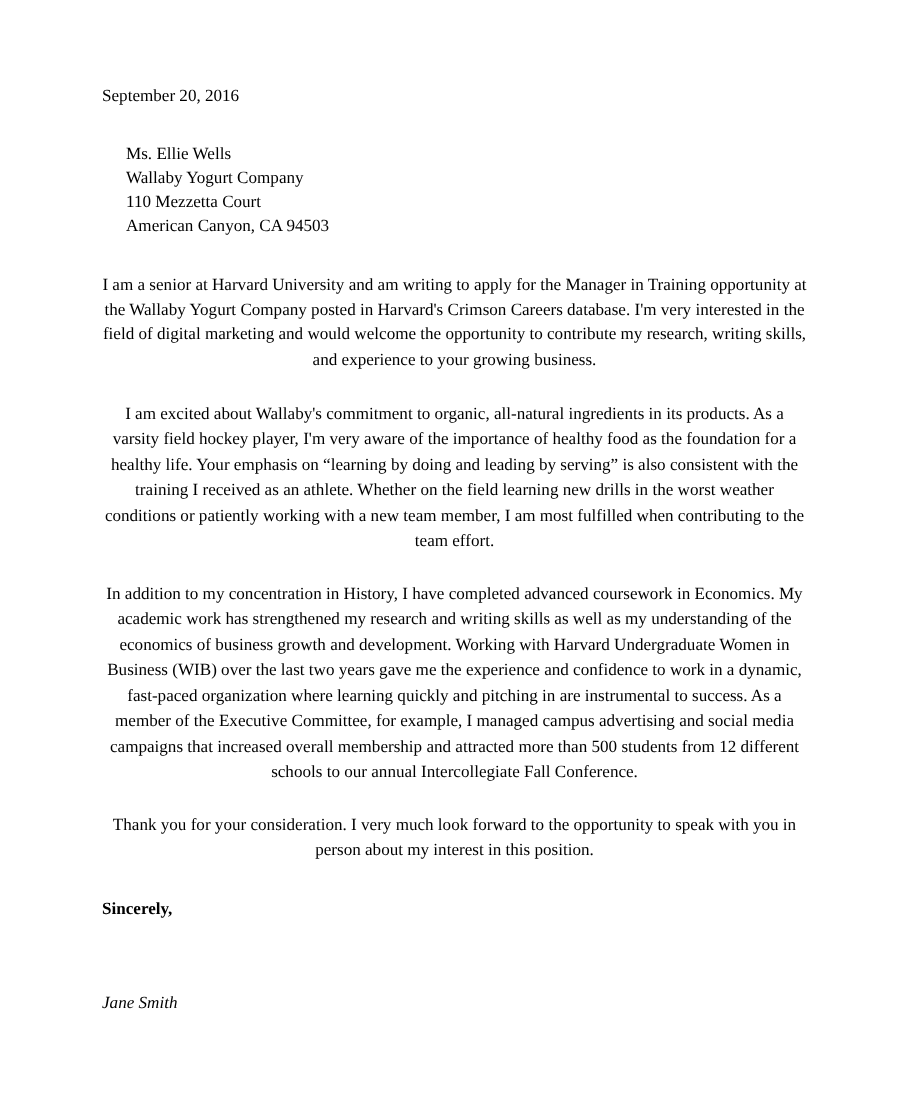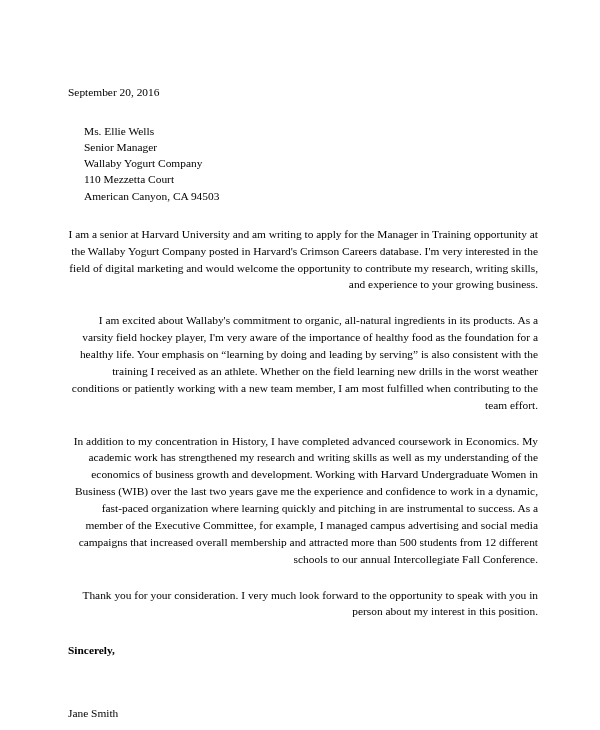--- a/index.html
+++ b/index.html
@@ -12,21 +12,21 @@
     background: #ffffff;
     font-family: "Liberation Serif", serif;
     color: #000000;
   }
   .page {
     position: relative;
     width: 600px;
     height: 730px;
     background: #ffffff;
     box-sizing: border-box;
-    padding: 84px 62px 40px 68px;
+    padding: 56px 62px 40px 68px;
   }
   .letter {
     font-size: 11.4px;
     line-height: 1.48;
     text-align: left;
   }
   .date-line {
     margin: 0 0 22px 0;
   }
   .recipient-block {
@@ -34,41 +34,41 @@
   }
   .recipient-block div {
     margin: 0;
     line-height: 1.42;
   }
   .salutation {
     margin: 0 0 20px 0;
   }
   .body-paragraph {
     margin: 0 0 19px 0;
-    text-align: right;
+    text-align: center;
   }
   .closing {
     margin: 22px 0 0 0;
     font-weight: bold;
   }
   .signature-name {
     margin: 46px 0 16px 0;
+    font-style: italic;
   }
 </style>
 </head>
 <body>
 
 <div class="page">
   <div class="letter">
 
     <div class="date-line">September 20, 2016</div>
 
     <div class="recipient-block">
       <div>Ms. Ellie Wells</div>
-      <div>Senior Manager</div>
       <div>Wallaby Yogurt Company</div>
       <div>110 Mezzetta Court</div>
       <div>American Canyon, CA 94503</div>
     </div>
 
 
     <p class="body-paragraph">I am a senior at Harvard University and am writing to apply for the Manager in Training opportunity at the Wallaby Yogurt Company posted in Harvard's Crimson Careers database. I'm very interested in the field of digital marketing and would welcome the opportunity to contribute my research, writing skills, and experience to your growing business.</p>
     <p class="body-paragraph">I am excited about Wallaby's commitment to organic, all-natural ingredients in its products. As a varsity field hockey player, I'm very aware of the importance of healthy food as the foundation for a healthy life. Your emphasis on “learning by doing and leading by serving” is also consistent with the training I received as an athlete. Whether on the field learning new drills in the worst weather conditions or patiently working with a new team member, I am most fulfilled when contributing to the team effort.</p>
     <p class="body-paragraph">In addition to my concentration in History, I have completed advanced coursework in Economics. My academic work has strengthened my research and writing skills as well as my understanding of the economics of business growth and development. Working with Harvard Undergraduate Women in Business (WIB) over the last two years gave me the experience and confidence to work in a dynamic, fast-paced organization where learning quickly and pitching in are instrumental to success. As a member of the Executive Committee, for example, I managed campus advertising and social media campaigns that increased overall membership and attracted more than 500 students from 12 different schools to our annual Intercollegiate Fall Conference.</p>
     <p class="body-paragraph">Thank you for your consideration. I very much look forward to the opportunity to speak with you in person about my interest in this position.</p>

